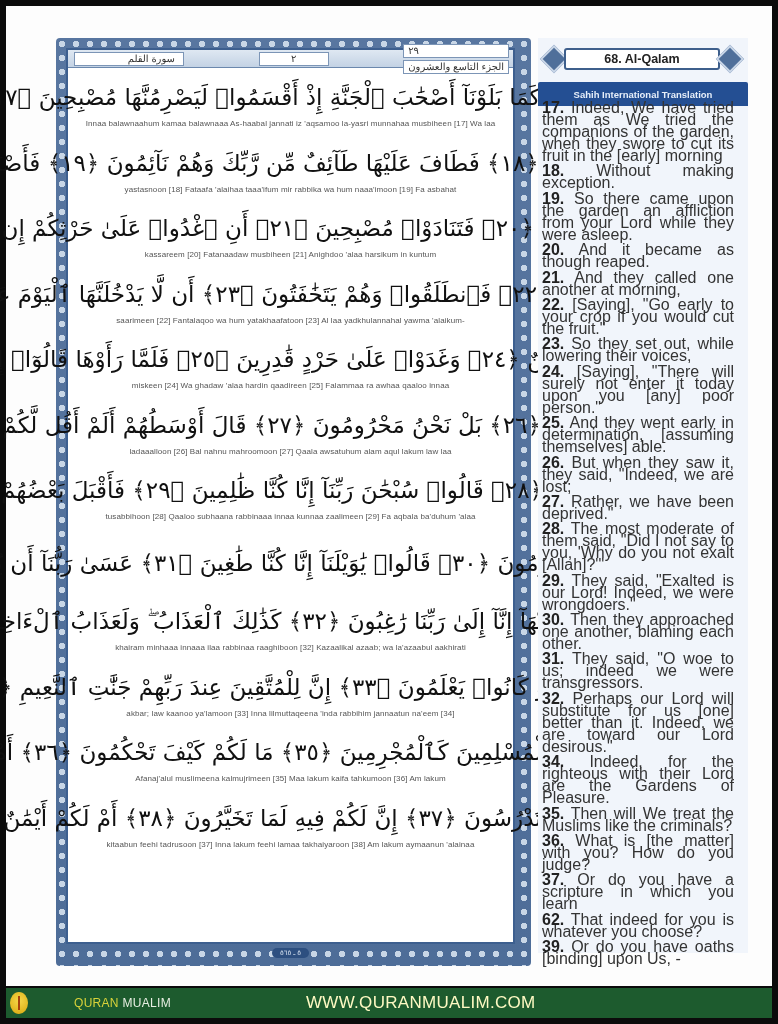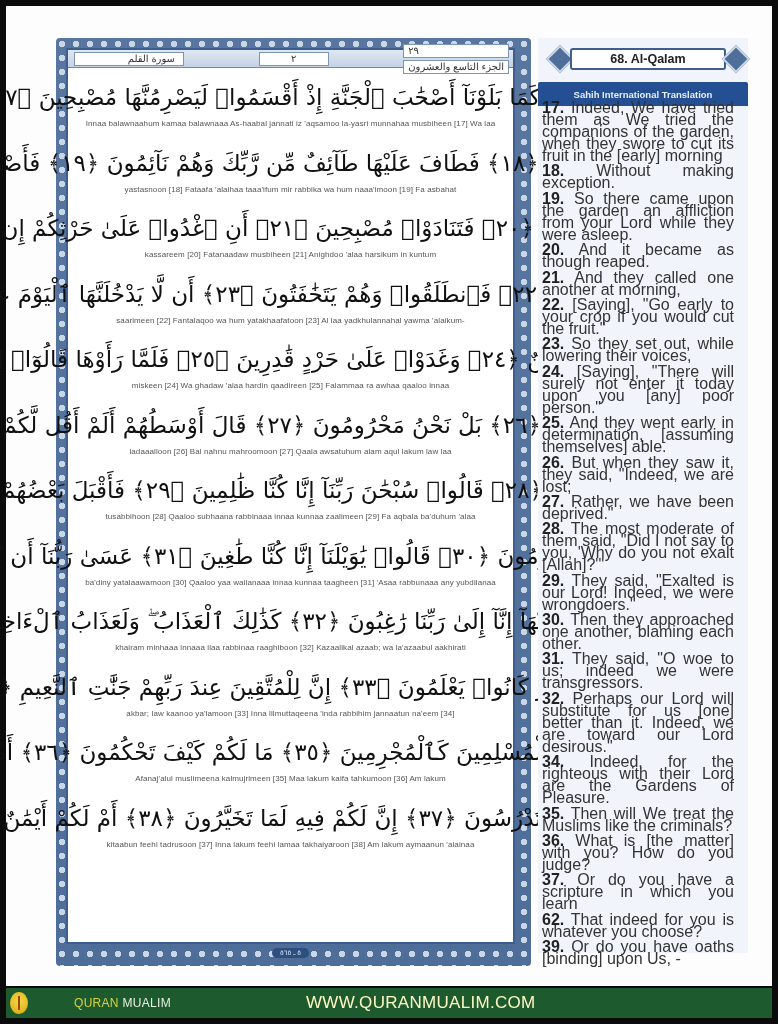--- a/index.html
+++ b/index.html
@@ -50,21 +50,21 @@
   }
   .mushaf-footer {
     position: absolute; left: 0; right: 0; bottom: -18px; height: 14px;
     display: flex; justify-content: center; align-items: center;
   }
   .footer-chip { background: #2d4f80; color: #d9e4f1; font-size: 7px; padding: 1px 8px; border-radius: 6px; }
 
   
   .translation-panel { position: absolute; left: 532px; top: 32px; width: 210px; height: 915px; background: #f1f5fb; }
   .surah-banner {
-    position: absolute; left: 12px; top: 8px; width: 196px; height: 26px;
+    position: absolute; left: 6px; top: 8px; width: 196px; height: 26px;
     display: flex; align-items: center; justify-content: center;
   }
   .surah-banner .ornament { position: absolute; top: 3px; width: 20px; height: 20px; background: #4f6f9a; transform: rotate(45deg); border: 2px solid #c9d6e7; }
   .surah-banner .ornament.left { left: 0; }
   .surah-banner .ornament.right { right: 0; }
   .surah-title-box {
     position: relative; width: 156px; height: 22px; background: #fff; border: 2px solid #3e5f8c;
     border-radius: 3px; display: flex; align-items: center; justify-content: center;
     font-size: 12.5px; font-weight: bold; color: #222;
   }
@@ -134,21 +134,20 @@
         <div class="verse-line">
           <div class="arabic">لَضَآلُّونَ ﴿٢٦﴾ بَلْ نَحْنُ مَحْرُومُونَ ﴿٢٧﴾ قَالَ أَوْسَطُهُمْ أَلَمْ أَقُل لَّكُمْ لَوْلَا</div>
           <div class="translit">ladaaalloon [26] Bal nahnu mahroomoon [27] Qaala awsatuhum alam aqul lakum law laa</div>
         </div>
         <div class="verse-line">
           <div class="arabic">تُسَبِّحُونَ ﴿٢٨﴾ قَالُوا۟ سُبْحَٰنَ رَبِّنَآ إِنَّا كُنَّا ظَٰلِمِينَ ﴿٢٩﴾ فَأَقْبَلَ بَعْضُهُمْ عَلَىٰ</div>
           <div class="translit">tusabbihoon [28] Qaaloo subhaana rabbinaaa innaa kunnaa zaalimeen [29] Fa aqbala ba'duhum 'alaa</div>
         </div>
         <div class="verse-line">
           <div class="arabic">بَعْضٍ يَتَلَٰوَمُونَ ﴿٣٠﴾ قَالُوا۟ يَٰوَيْلَنَآ إِنَّا كُنَّا طَٰغِينَ ﴿٣١﴾ عَسَىٰ رَبُّنَآ أَن يُبْدِلَنَا</div>
-          <div class="translit">ba'diny yatalaawamoon [30] Qaaloo yaa wailanaaa innaa kunnaa taagheen [31] 'Asaa rabbunaaa any yubdilanaa</div>
         </div>
         <div class="verse-line">
           <div class="arabic">خَيْرًا مِّنْهَآ إِنَّآ إِلَىٰ رَبِّنَا رَٰغِبُونَ ﴿٣٢﴾ كَذَٰلِكَ ٱلْعَذَابُ ۖ وَلَعَذَابُ ٱلْءَاخِرَةِ</div>
           <div class="translit">khairam minhaaa innaaa ilaa rabbinaa raaghiboon [32] Kazaalikal azaab; wa la'azaabul aakhirati</div>
         </div>
         <div class="verse-line">
           <div class="arabic">أَكْبَرُ ۚ لَوْ كَانُوا۟ يَعْلَمُونَ ﴿٣٣﴾ إِنَّ لِلْمُتَّقِينَ عِندَ رَبِّهِمْ جَنَّٰتِ ٱلنَّعِيمِ ﴿٣٤﴾</div>
           <div class="translit">akbar; law kaanoo ya'lamoon [33] Inna lilmuttaqeena 'inda rabbihim jannaatun na'eem [34]</div>
         </div>
         <div class="verse-line">

